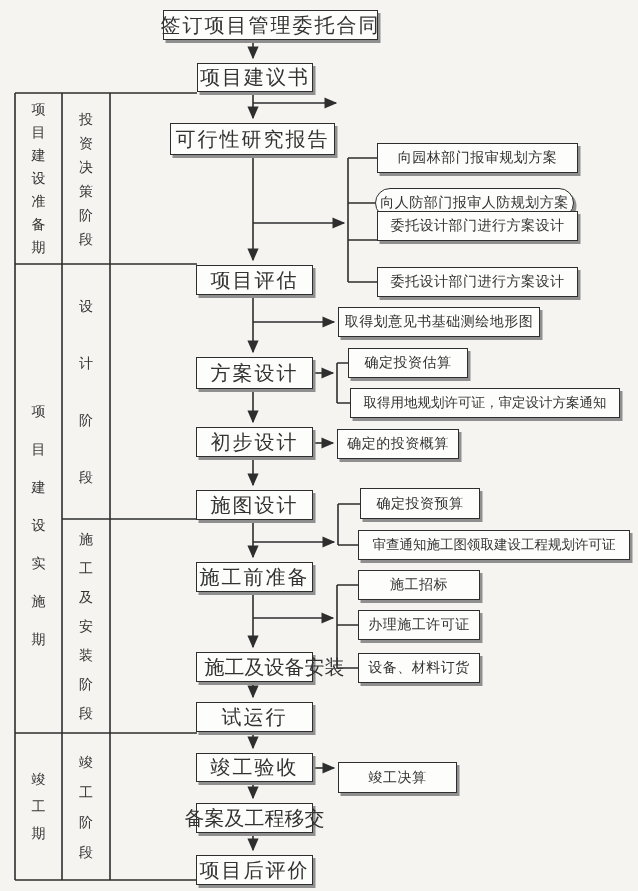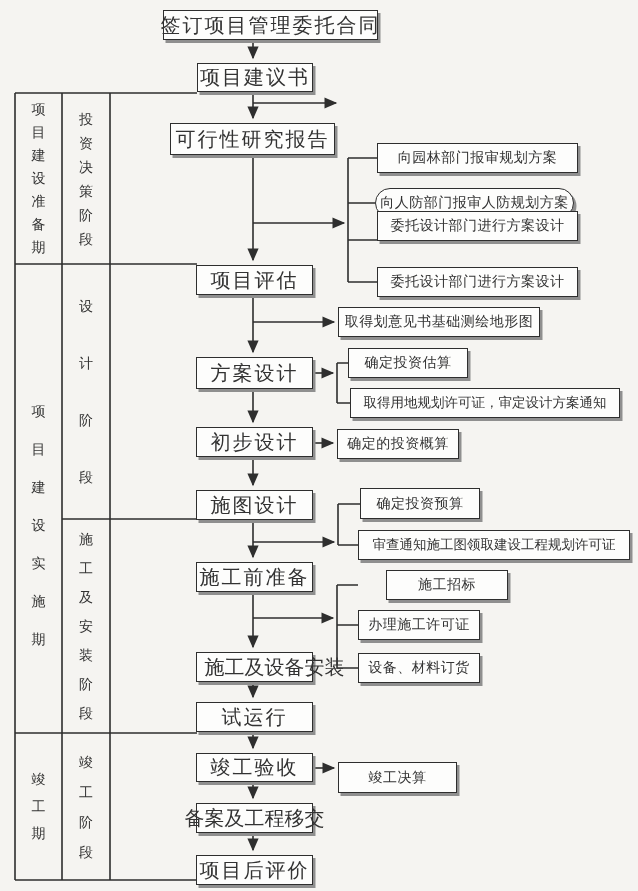--- a/index.html
+++ b/index.html
@@ -108,18 +108,18 @@
   <div class="box rbox" style="left:377px;top:143px;width:201px;height:30px;">向园林部门报审规划方案</div>
   <div class="box rbox" style="left:375px;top:188px;width:199px;height:30px;border-radius:15px;">向人防部门报审人防规划方案</div>
   <div class="box rbox" style="left:377px;top:211px;width:201px;height:30px;">委托设计部门进行方案设计</div>
   <div class="box rbox" style="left:377px;top:267px;width:201px;height:30px;">委托设计部门进行方案设计</div>
   <div class="box rbox" style="left:338px;top:307px;width:202px;height:30px;">取得划意见书基础测绘地形图</div>
   <div class="box rbox" style="left:348px;top:348px;width:120px;height:30px;">确定投资估算</div>
   <div class="box rbox tight" style="left:350px;top:388px;width:270px;height:30px;">取得用地规划许可证，审定设计方案通知</div>
   <div class="box rbox" style="left:337px;top:429px;width:122px;height:30px;">确定的投资概算</div>
   <div class="box rbox" style="left:360px;top:488px;width:120px;height:31px;">确定投资预算</div>
   <div class="box rbox tight" style="left:358px;top:530px;width:272px;height:30px;">审查通知施工图领取建设工程规划许可证</div>
-  <div class="box rbox" style="left:358px;top:570px;width:122px;height:30px;margin-left:28px;">施工招标</div>
+  <div class="box rbox" style="left:358px;top:570px;width:122px;height:30px;">施工招标</div>
   <div class="box rbox" style="left:358px;top:610px;width:122px;height:30px;">办理施工许可证</div>
   <div class="box rbox" style="left:358px;top:653px;width:122px;height:30px;">设备、材料订货</div>
   <div class="box rbox" style="left:338px;top:762px;width:119px;height:31px;">竣工决算</div>
 
 </div>
 
 </body></html>

